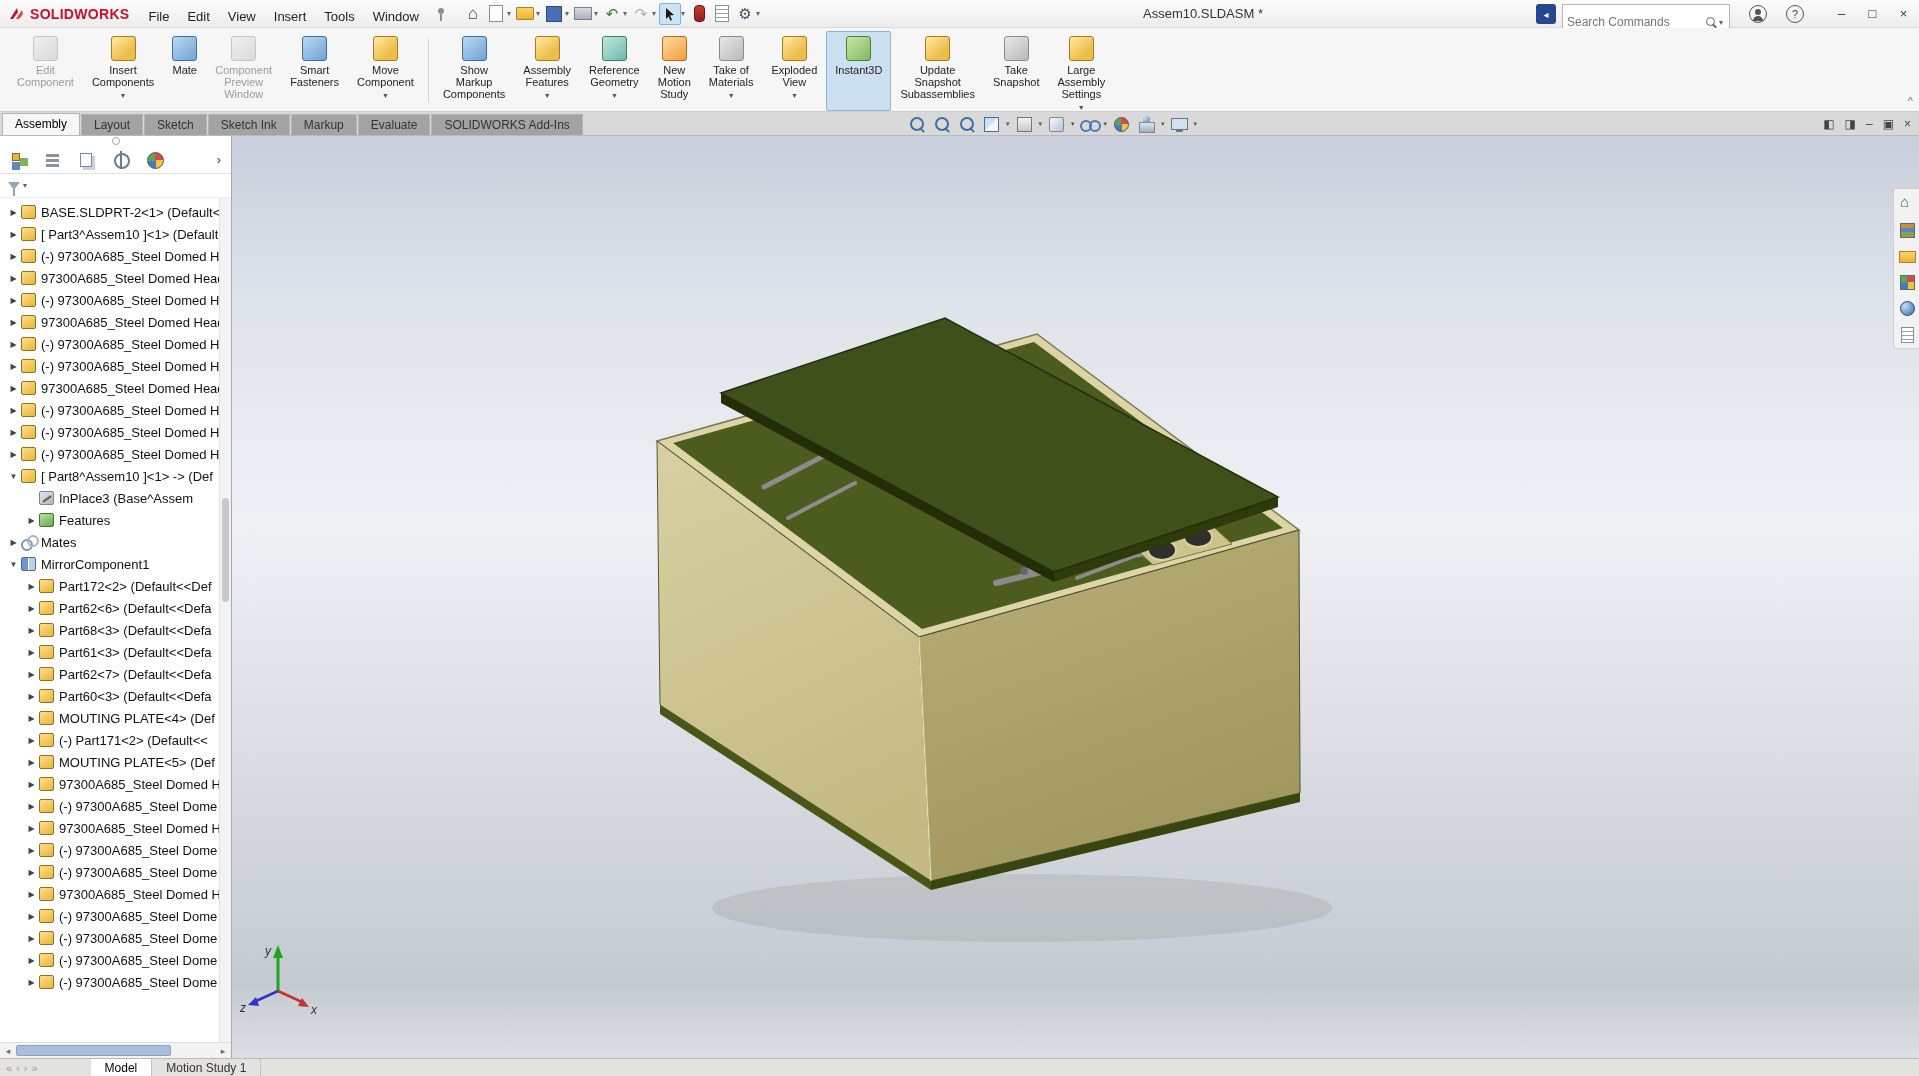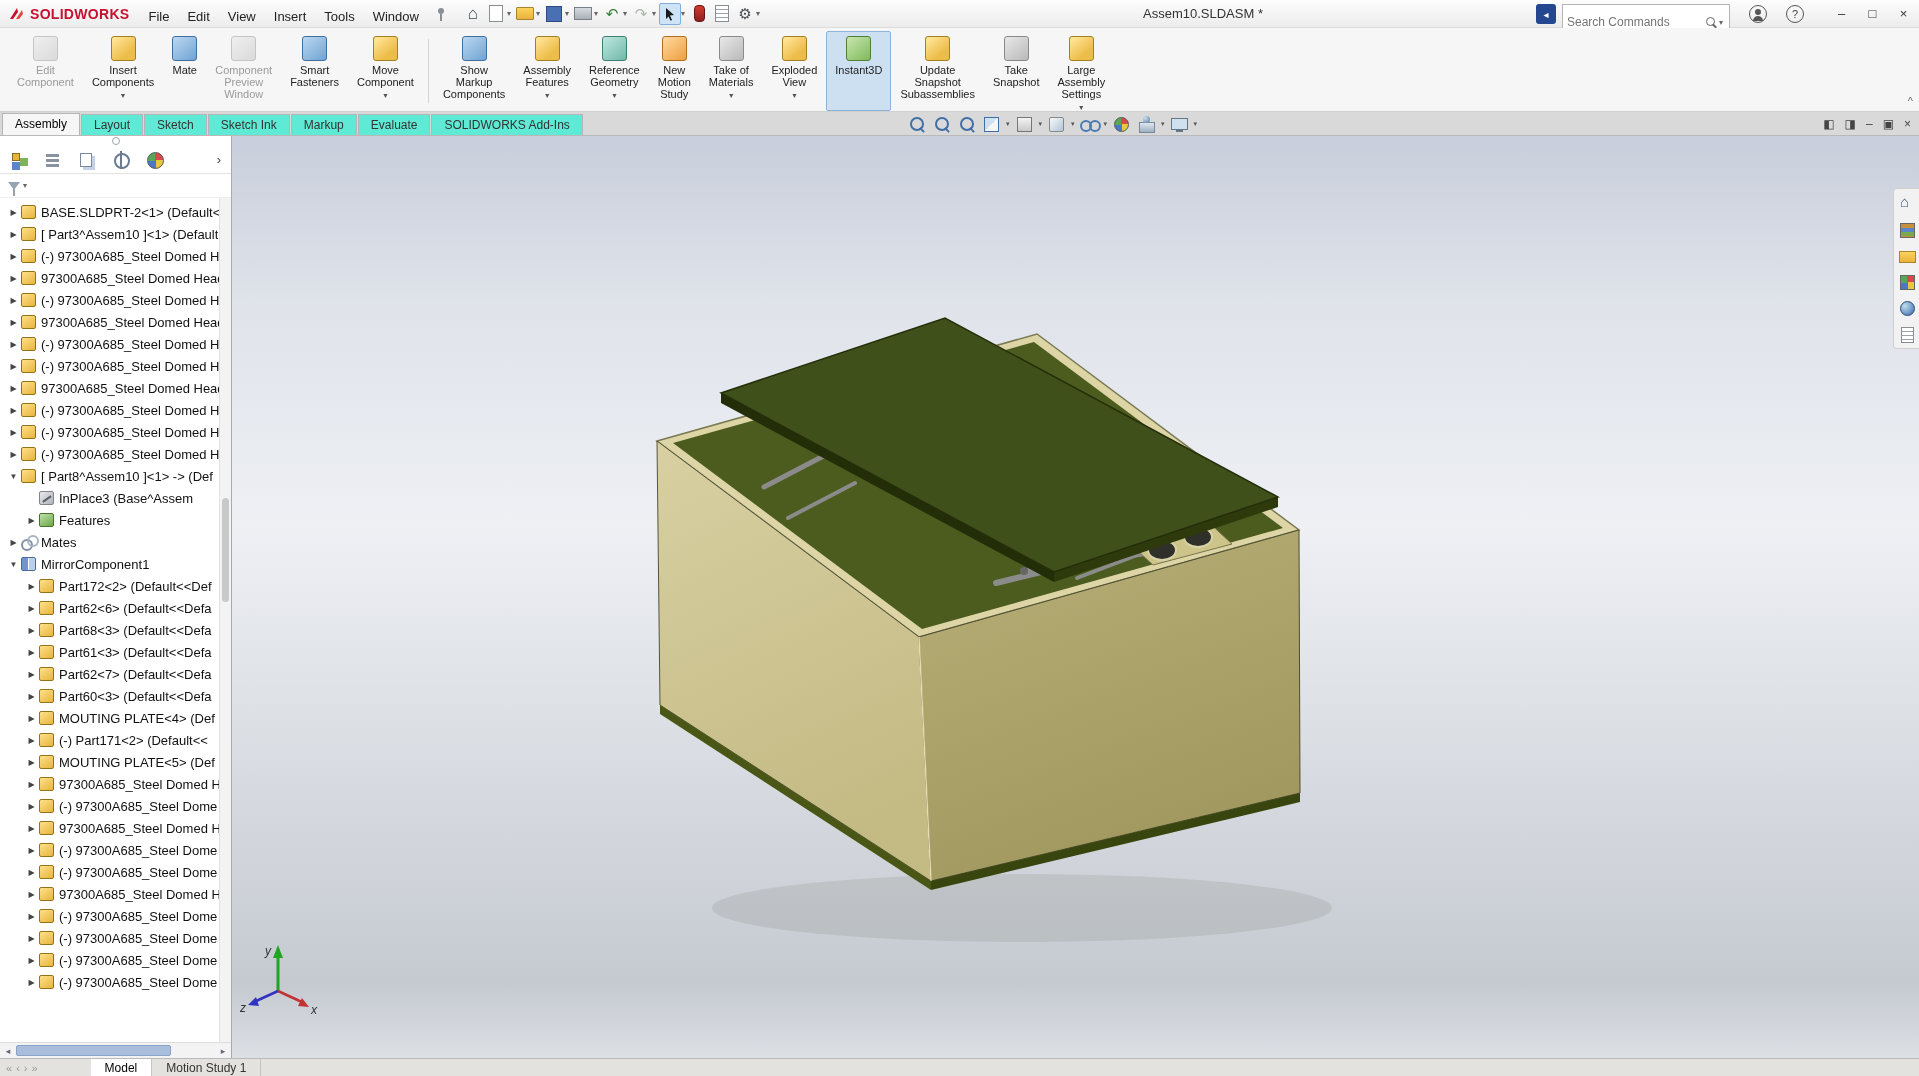--- a/index.html
+++ b/index.html
@@ -58,21 +58,21 @@
   .ri.green  { background:linear-gradient(140deg,#c9e6b0,#7fba5a); border:1px solid #4e7f34; }
   .ri.gray   { background:linear-gradient(140deg,#e8e8e8,#b9b9b9); border:1px solid #8a8a8a; }
   .ri.orange { background:linear-gradient(140deg,#ffd9a0,#ef9f3f); border:1px solid #b06f1f; }
   .ri.teal   { background:linear-gradient(140deg,#bfe8e0,#6fb8a8); border:1px solid #3f7f6f; }
   .rcaret { font-size:7px; color:#555; margin-top:2px; }
   .rsep { width:1px; background:#d5d5d5; margin:8px 5px; }
   .ribbon-collapse { position:absolute; right:6px; bottom:4px; font-size:11px; color:#666; }
 
   
   .cmdtabs { height:24px; flex:0 0 auto; background:#d9d9d9; border-bottom:1px solid #b9b9b9; display:flex; align-items:flex-end; padding-left:2px; position:relative; }
-  .ctab { padding:3px 12px; font-size:12px; color:#333; background:#5eead4; border:1px solid #b5b5b5; border-bottom:none; margin-right:1px; white-space:nowrap; }
+  .ctab { padding:3px 12px; font-size:12px; color:#333; background:#a3a3a3; border:1px solid #b5b5b5; border-bottom:none; margin-right:1px; white-space:nowrap; }
   .ctab.active { background:#f6f6f6; color:#000; padding-bottom:4px; }
   .headsup { position:absolute; left:905px; top:2px; display:flex; align-items:center; gap:2px; }
   .hu { width:23px; height:20px; position:relative; display:flex; align-items:center; justify-content:center; }
   .hucaret { font-size:7px; color:#555; margin:0 1px; }
   .hu-zoom-to-fit::before, .hu-zoom-to-area::before, .hu-previous-view::before { content:""; width:10px; height:10px; border:2px solid #3f6fa5; border-radius:50%; display:block; }
   .hu-zoom-to-fit::after, .hu-zoom-to-area::after, .hu-previous-view::after { content:""; position:absolute; width:6px; height:2px; background:#3f6fa5; transform:rotate(45deg); right:3px; bottom:3px; }
   .hu-section-view::before { content:""; width:13px; height:13px; border:1px solid #3f6fa5; background:linear-gradient(135deg,#cfe0f2 50%,#f6f6f6 50%); display:block; }
   .hu-view-orientation::before { content:""; width:13px; height:13px; border:1px solid #777; background:linear-gradient(#f4f4f4,#c8c8c8); display:block; }
   .hu-display-style::before { content:""; width:13px; height:13px; border:1px solid #888; background:linear-gradient(135deg,#fafafa,#b0c4d8); border-radius:2px; display:block; }
   .hu-hide-show-items::before { content:""; width:8px; height:8px; border:2px solid #4a7ab5; border-radius:50%; position:absolute; left:2px; top:6px; }

